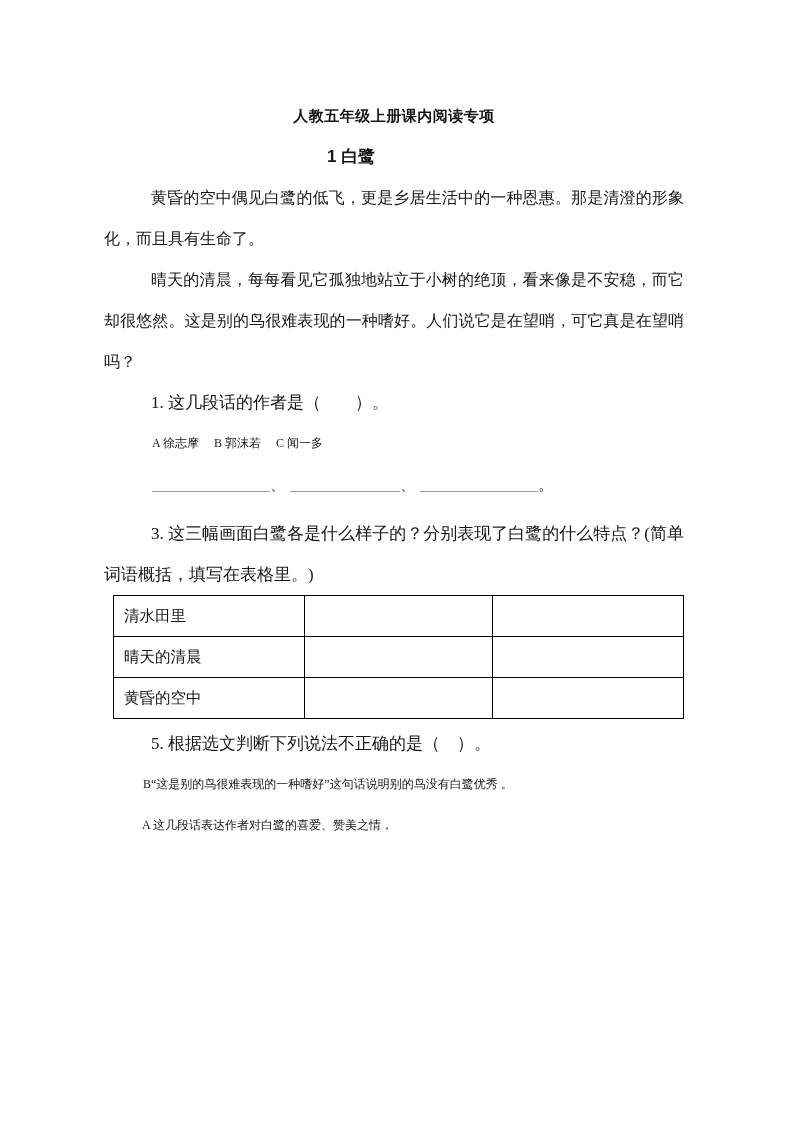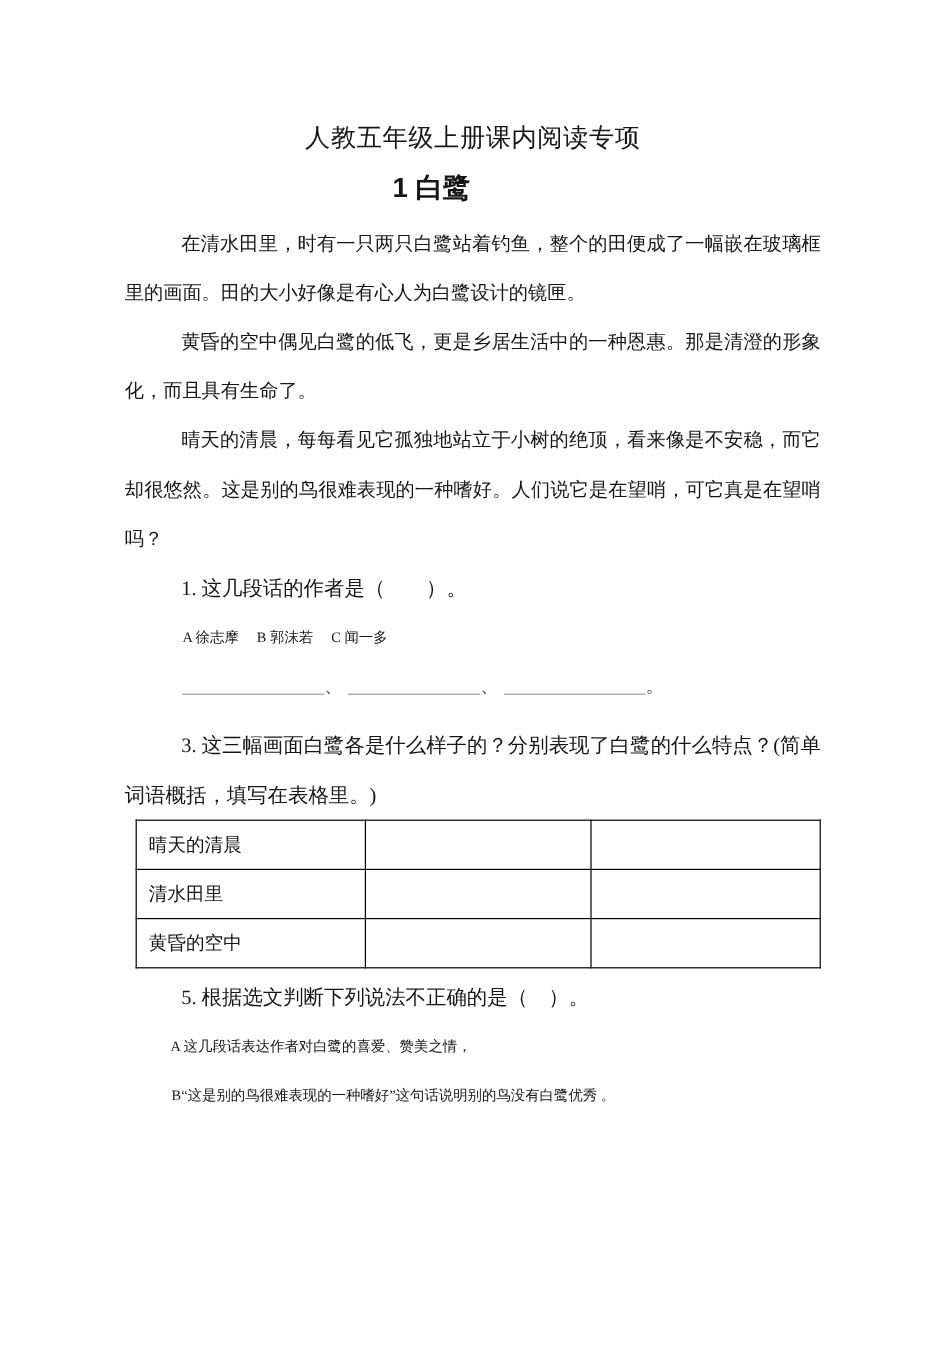--- a/index.html
+++ b/index.html
@@ -10,40 +10,40 @@
     overflow: hidden;
     color: #161616;
     font-family: "Liberation Serif", serif;
   }
   .doc {
     width: 580px;
     margin-left: 104px;
   }
   .h-title {
     font-family: "Liberation Sans", sans-serif;
-    font-weight: 400;
-    font-size: 21px;
+    font-weight: 700;
+    font-size: 15px;
     line-height: 41px;
     text-align: center;
     margin-top: 95px;
     letter-spacing: 0.5px;
   }
   .h-unit {
     font-family: "Liberation Sans", sans-serif;
     font-weight: 700;
     font-size: 17px;
     line-height: 41px;
     text-align: center;
     position: relative;
     left: 20px;
   }
   .h-lesson {
     font-family: "Liberation Sans", sans-serif;
     font-weight: 700;
-    font-size: 23px;
+    font-size: 17px;
     line-height: 41px;
     padding-left: 223px;
   }
   .para {
     font-size: 16px;
     line-height: 41px;
     text-align: justify;
     text-indent: 47px;
   }
   .para-first { margin-top: 6px; }
@@ -91,21 +91,20 @@
 </head>
 <body>
 
 <div class="doc">
 
   <div class="h-title">人教五年级上册课内阅读专项</div>
 
 
   <div class="h-lesson">1 白鹭</div>
 
-  <p class="para para-first">在清水田里，时有一只两只白鹭站着钓鱼，整个的田便成了一幅嵌在玻璃框里的画面。田的大小好像是有心人为白鹭设计的镜匣。</p>
   <p class="para">黄昏的空中偶见白鹭的低飞，更是乡居生活中的一种恩惠。那是清澄的形象化，而且具有生命了。</p>
   <p class="para">晴天的清晨，每每看见它孤独地站立于小树的绝顶，看来像是不安稳，而它却很悠然。这是别的鸟很难表现的一种嗜好。人们说它是在望哨，可它真是在望哨吗？</p>
 
   <div class="q-line">1. 这几段话的作者是（　　）。</div>
   <div class="opt-line" style="text-indent:48px;">A 徐志摩　 B 郭沫若　 C 闻一多</div>
 
 
   <div class="blank-line">
     <span class="blank"></span><span class="blank-sep">、</span>
     <span class="blank" style="width:110px;"></span><span class="blank-sep">、</span>
@@ -115,34 +114,34 @@
   <p class="q-line q3">3. 这三幅画面白鹭各是什么样子的？分别表现了白鹭的什么特点？(简单词语概括，填写在表格里。)</p>
 
   <table class="grid">
     <colgroup>
       <col style="width:191px;">
       <col style="width:188px;">
       <col style="width:191px;">
     </colgroup>
     <tbody>
       <tr>
-        <td>晴天的清晨</td>
+        <td>清水田里</td>
         <td></td>
         <td></td>
       </tr>
       <tr>
-        <td>清水田里</td>
+        <td>晴天的清晨</td>
         <td></td>
         <td></td>
       </tr>
       <tr>
         <td>黄昏的空中</td>
         <td></td>
         <td></td>
       </tr>
     </tbody>
   </table>
 
   <div class="q-line q4">5. 根据选文判断下列说法不正确的是（　）。</div>
+  <div class="opt-line" style="text-indent:39px;">B“这是别的鸟很难表现的一种嗜好”这句话说明别的鸟没有白鹭优秀 。</div>
   <div class="opt-line" style="text-indent:38px;">A 这几段话表达作者对白鹭的喜爱、赞美之情，</div>
-  <div class="opt-line" style="text-indent:39px;">B“这是别的鸟很难表现的一种嗜好”这句话说明别的鸟没有白鹭优秀 。</div>
 
 </div>
 
 </body></html>

